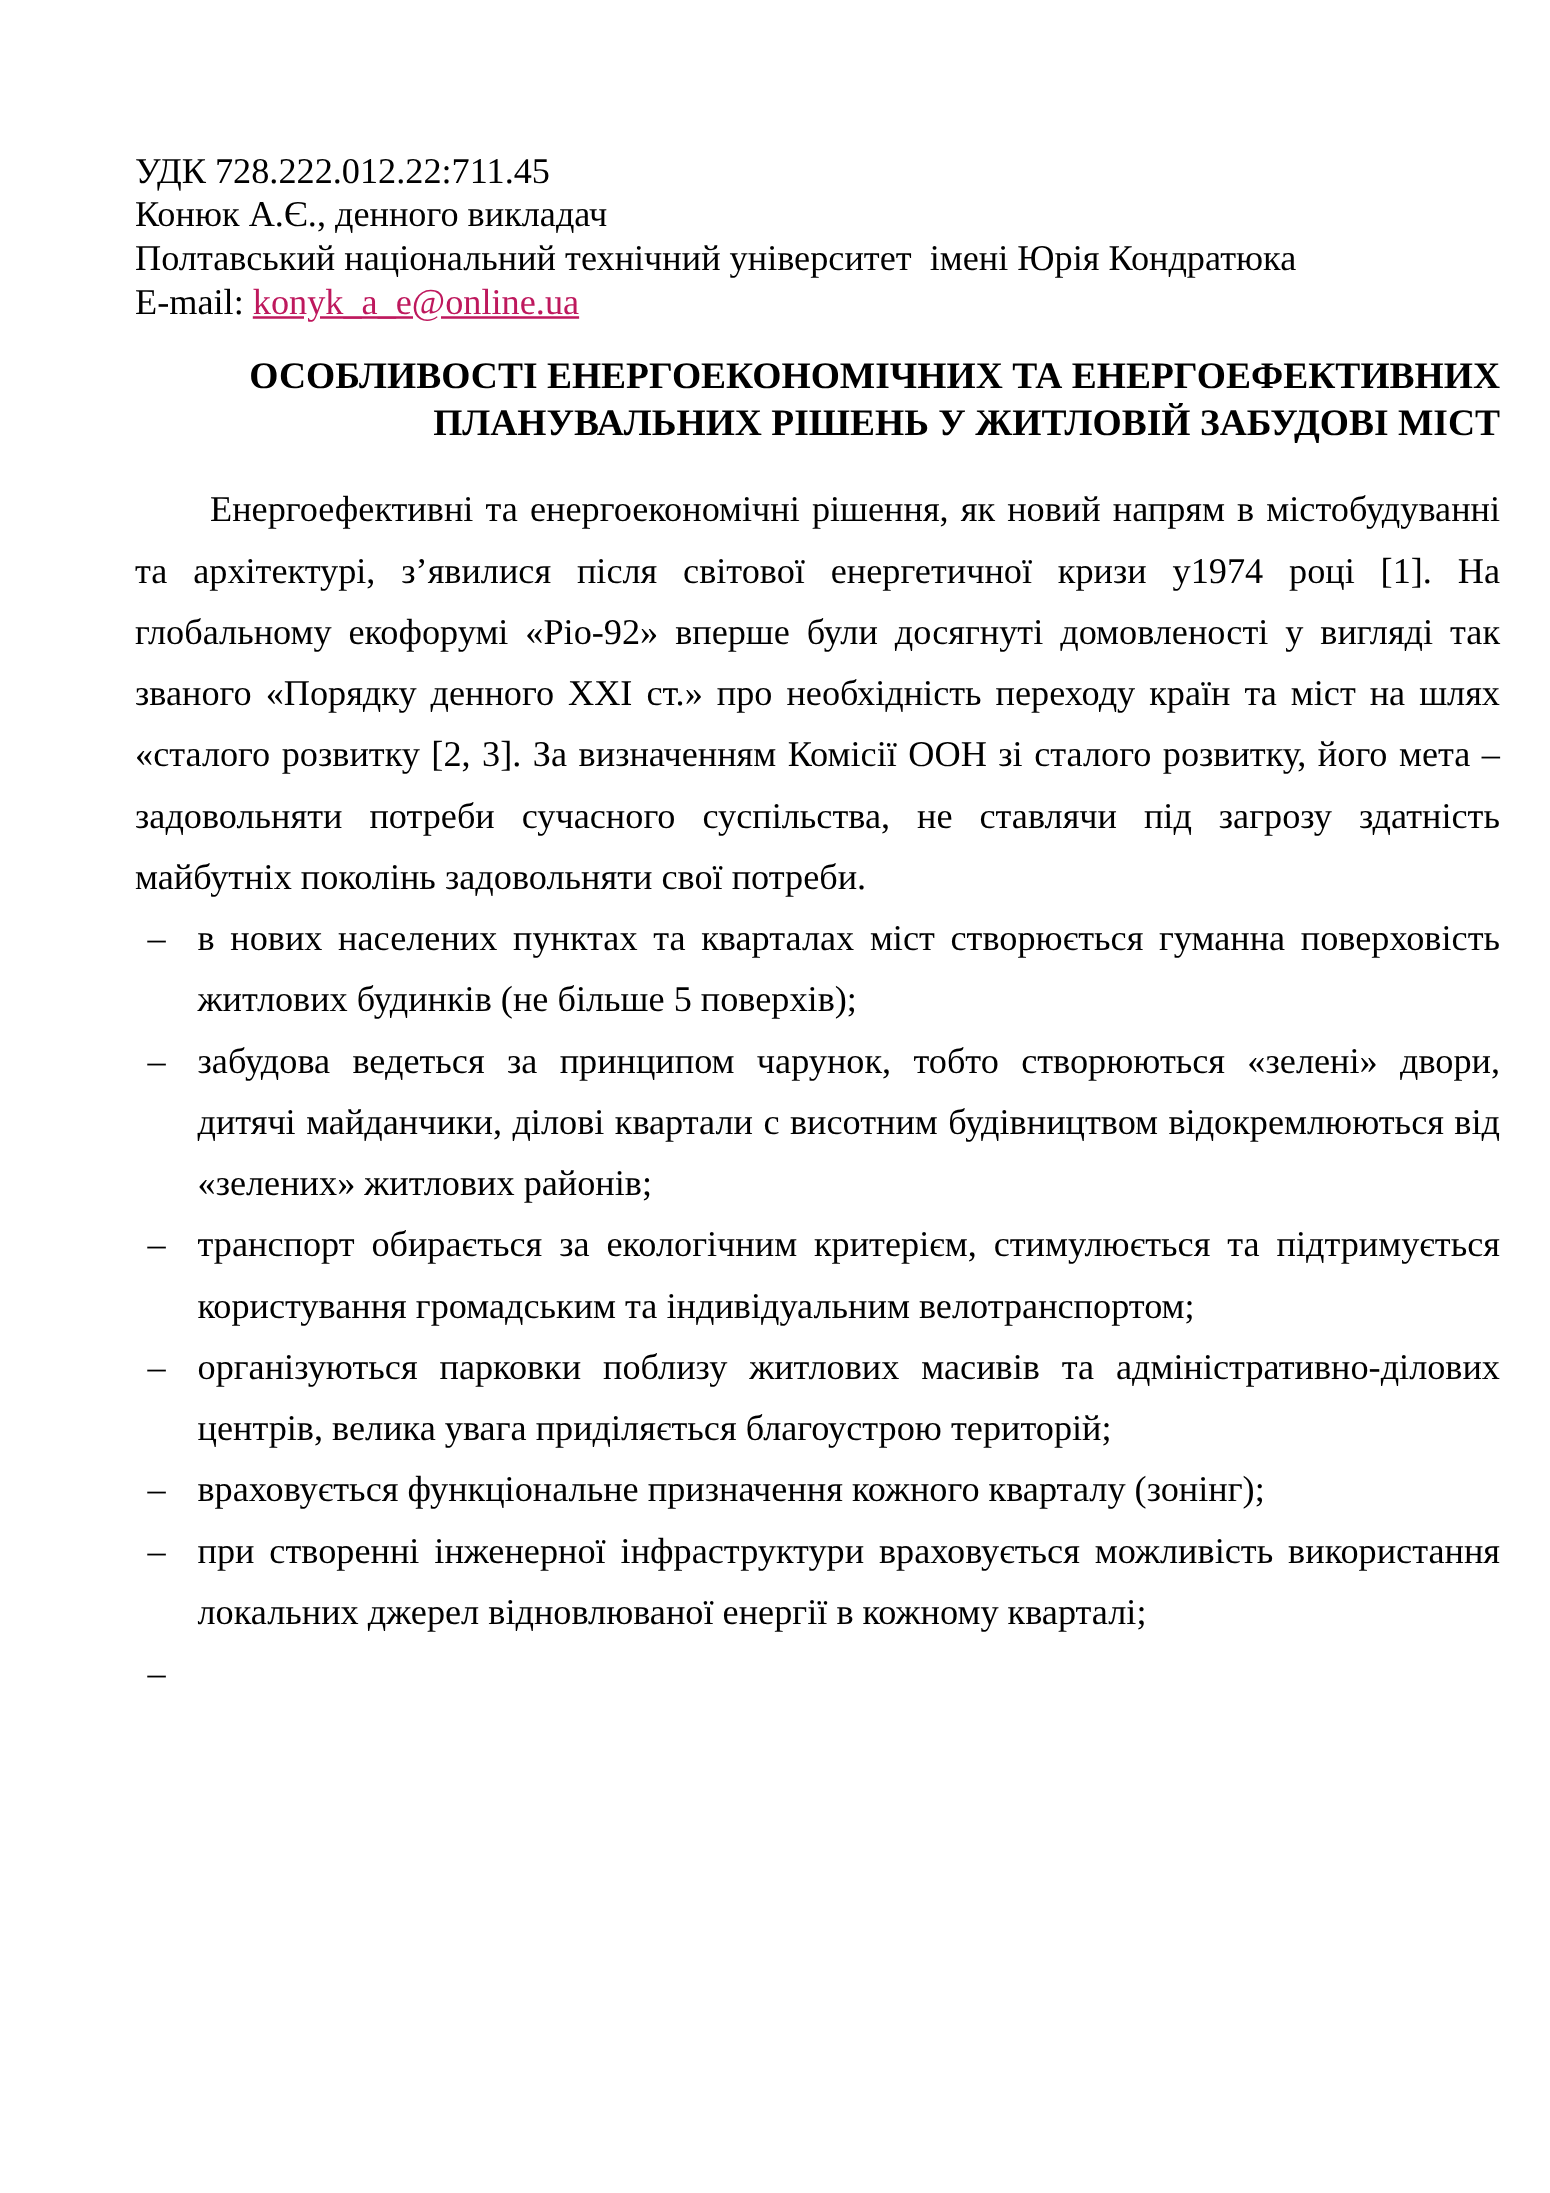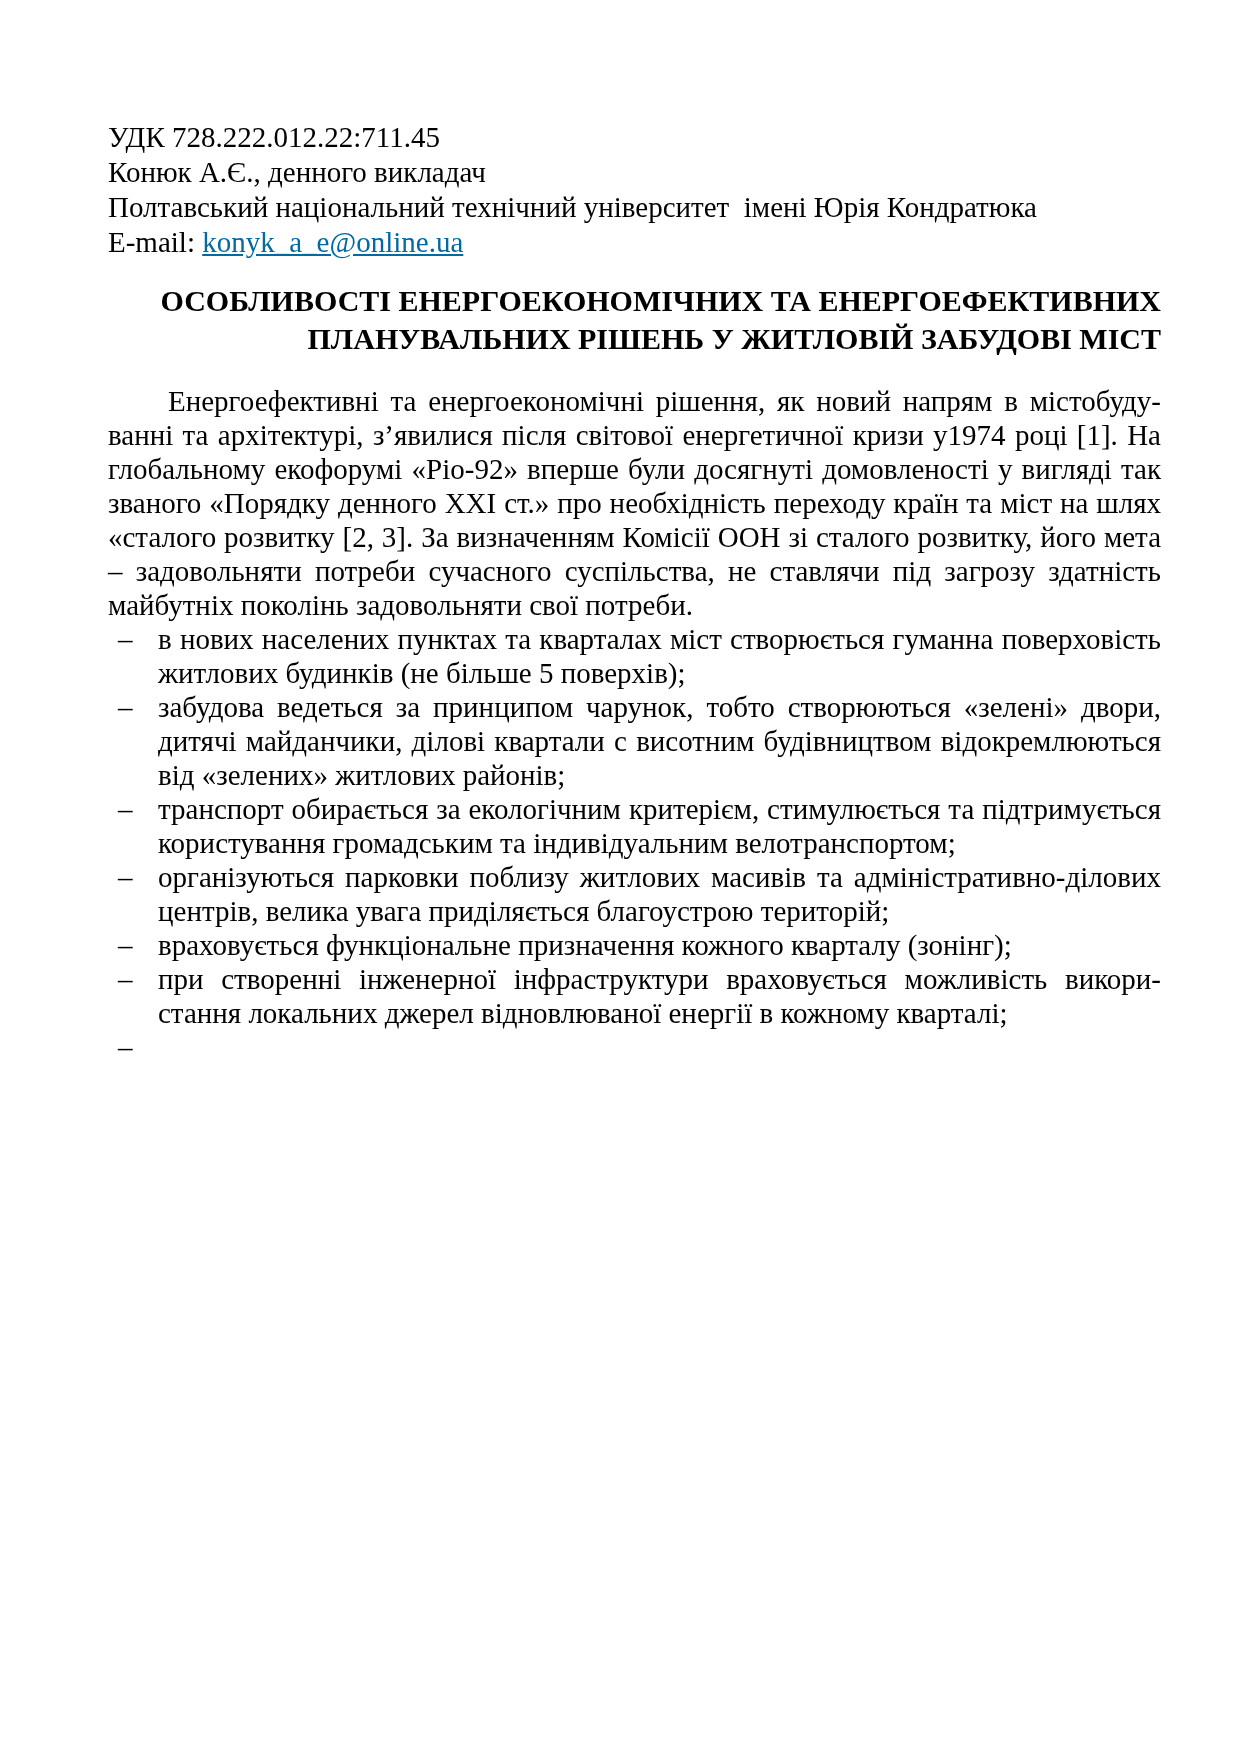--- a/index.html
+++ b/index.html
@@ -12,49 +12,49 @@
     height: 1754px;
     overflow: hidden;
     font-family: "Liberation Serif", "DejaVu Serif", serif;
     color: #000000;
     -webkit-font-smoothing: antialiased;
   }
   .page {
     box-sizing: border-box;
     width: 1240px;
     height: 1250px;
-    padding: 120px 79px 0 108px;
+    padding: 120px 40px 0 108px;
     background: #ffffff;
   }
   
   .doc-header {
     font-size: 29px;
     line-height: 35px;
   }
   .header-line {
     white-space: pre-wrap;
   }
   .email-link {
-    color: #0369a1;
+    color: #be185d;
     text-decoration: underline;
     cursor: pointer;
   }
   
   .doc-title {
     margin-top: 22px;
     text-align: right;
     font-weight: bold;
     font-size: 30px;
     line-height: 38px;
   }
   
   .doc-body {
     margin-top: 26px;
     font-size: 29px;
-    line-height: 34px;
+    line-height: 49px;
     text-align: justify;
     hyphens: manual;
   }
   .paragraph {
     margin: 0;
     text-indent: 60px;
   }
   .dash-list {
     margin: 0;
   }

